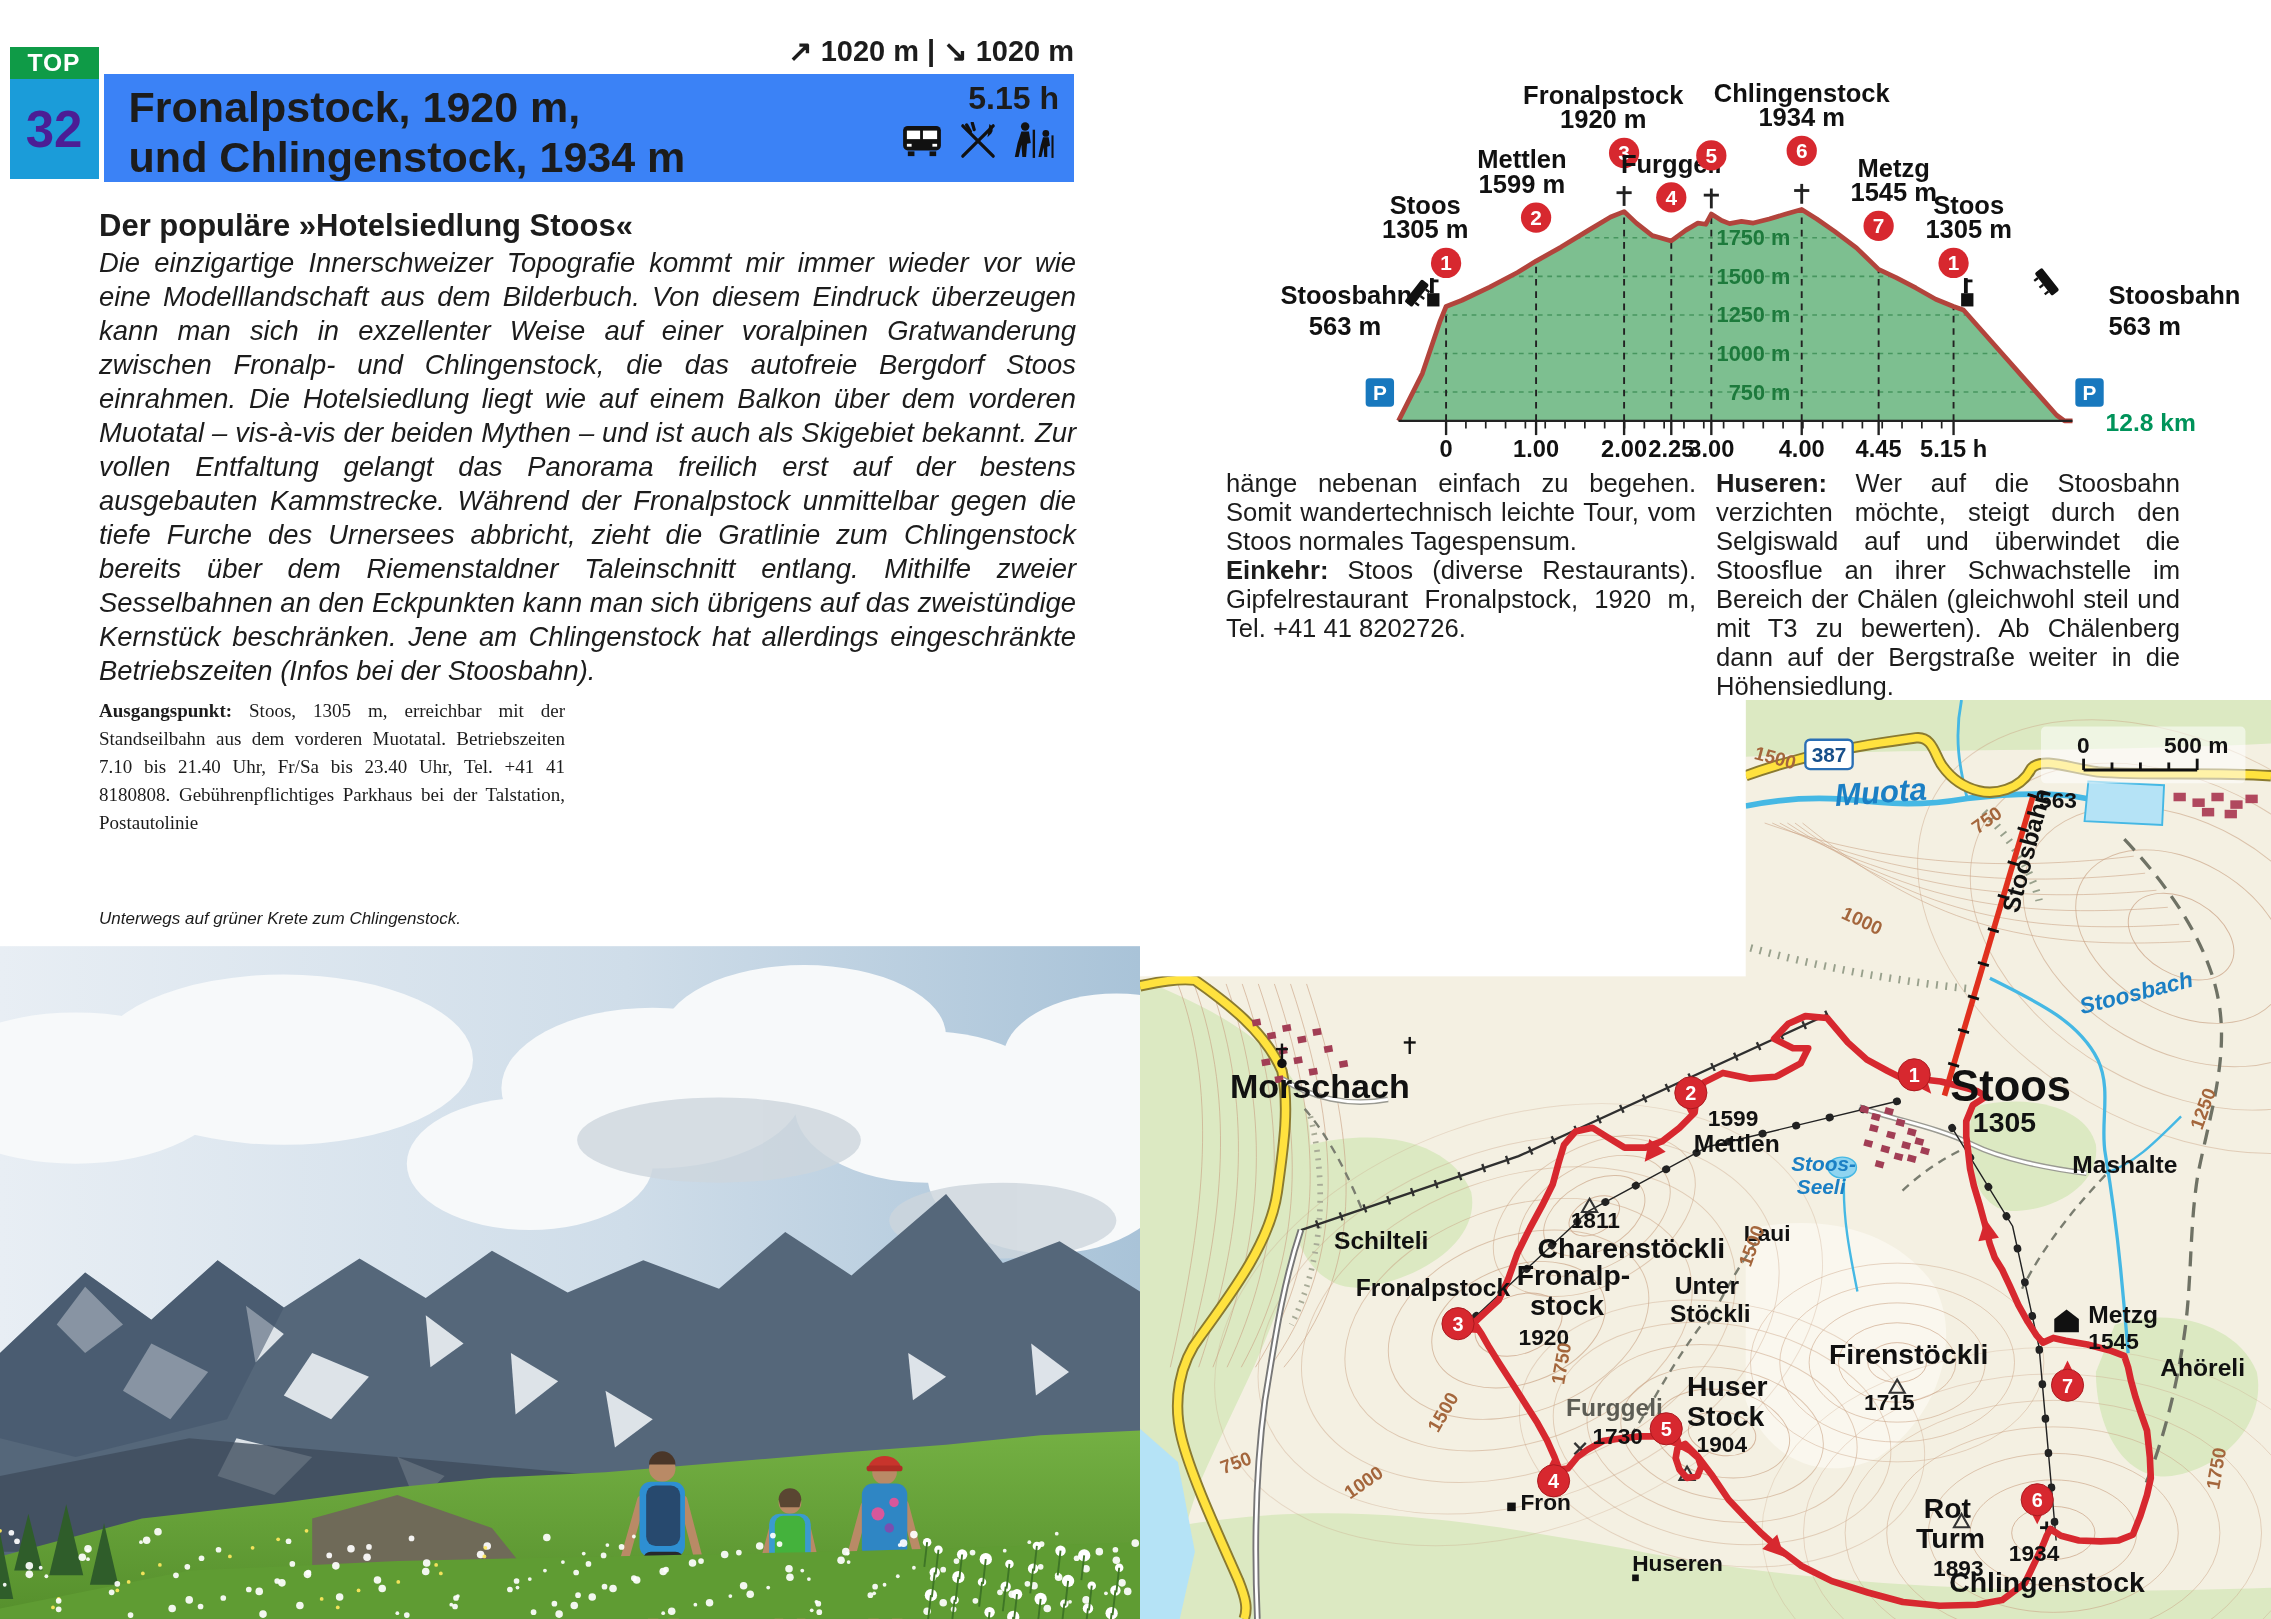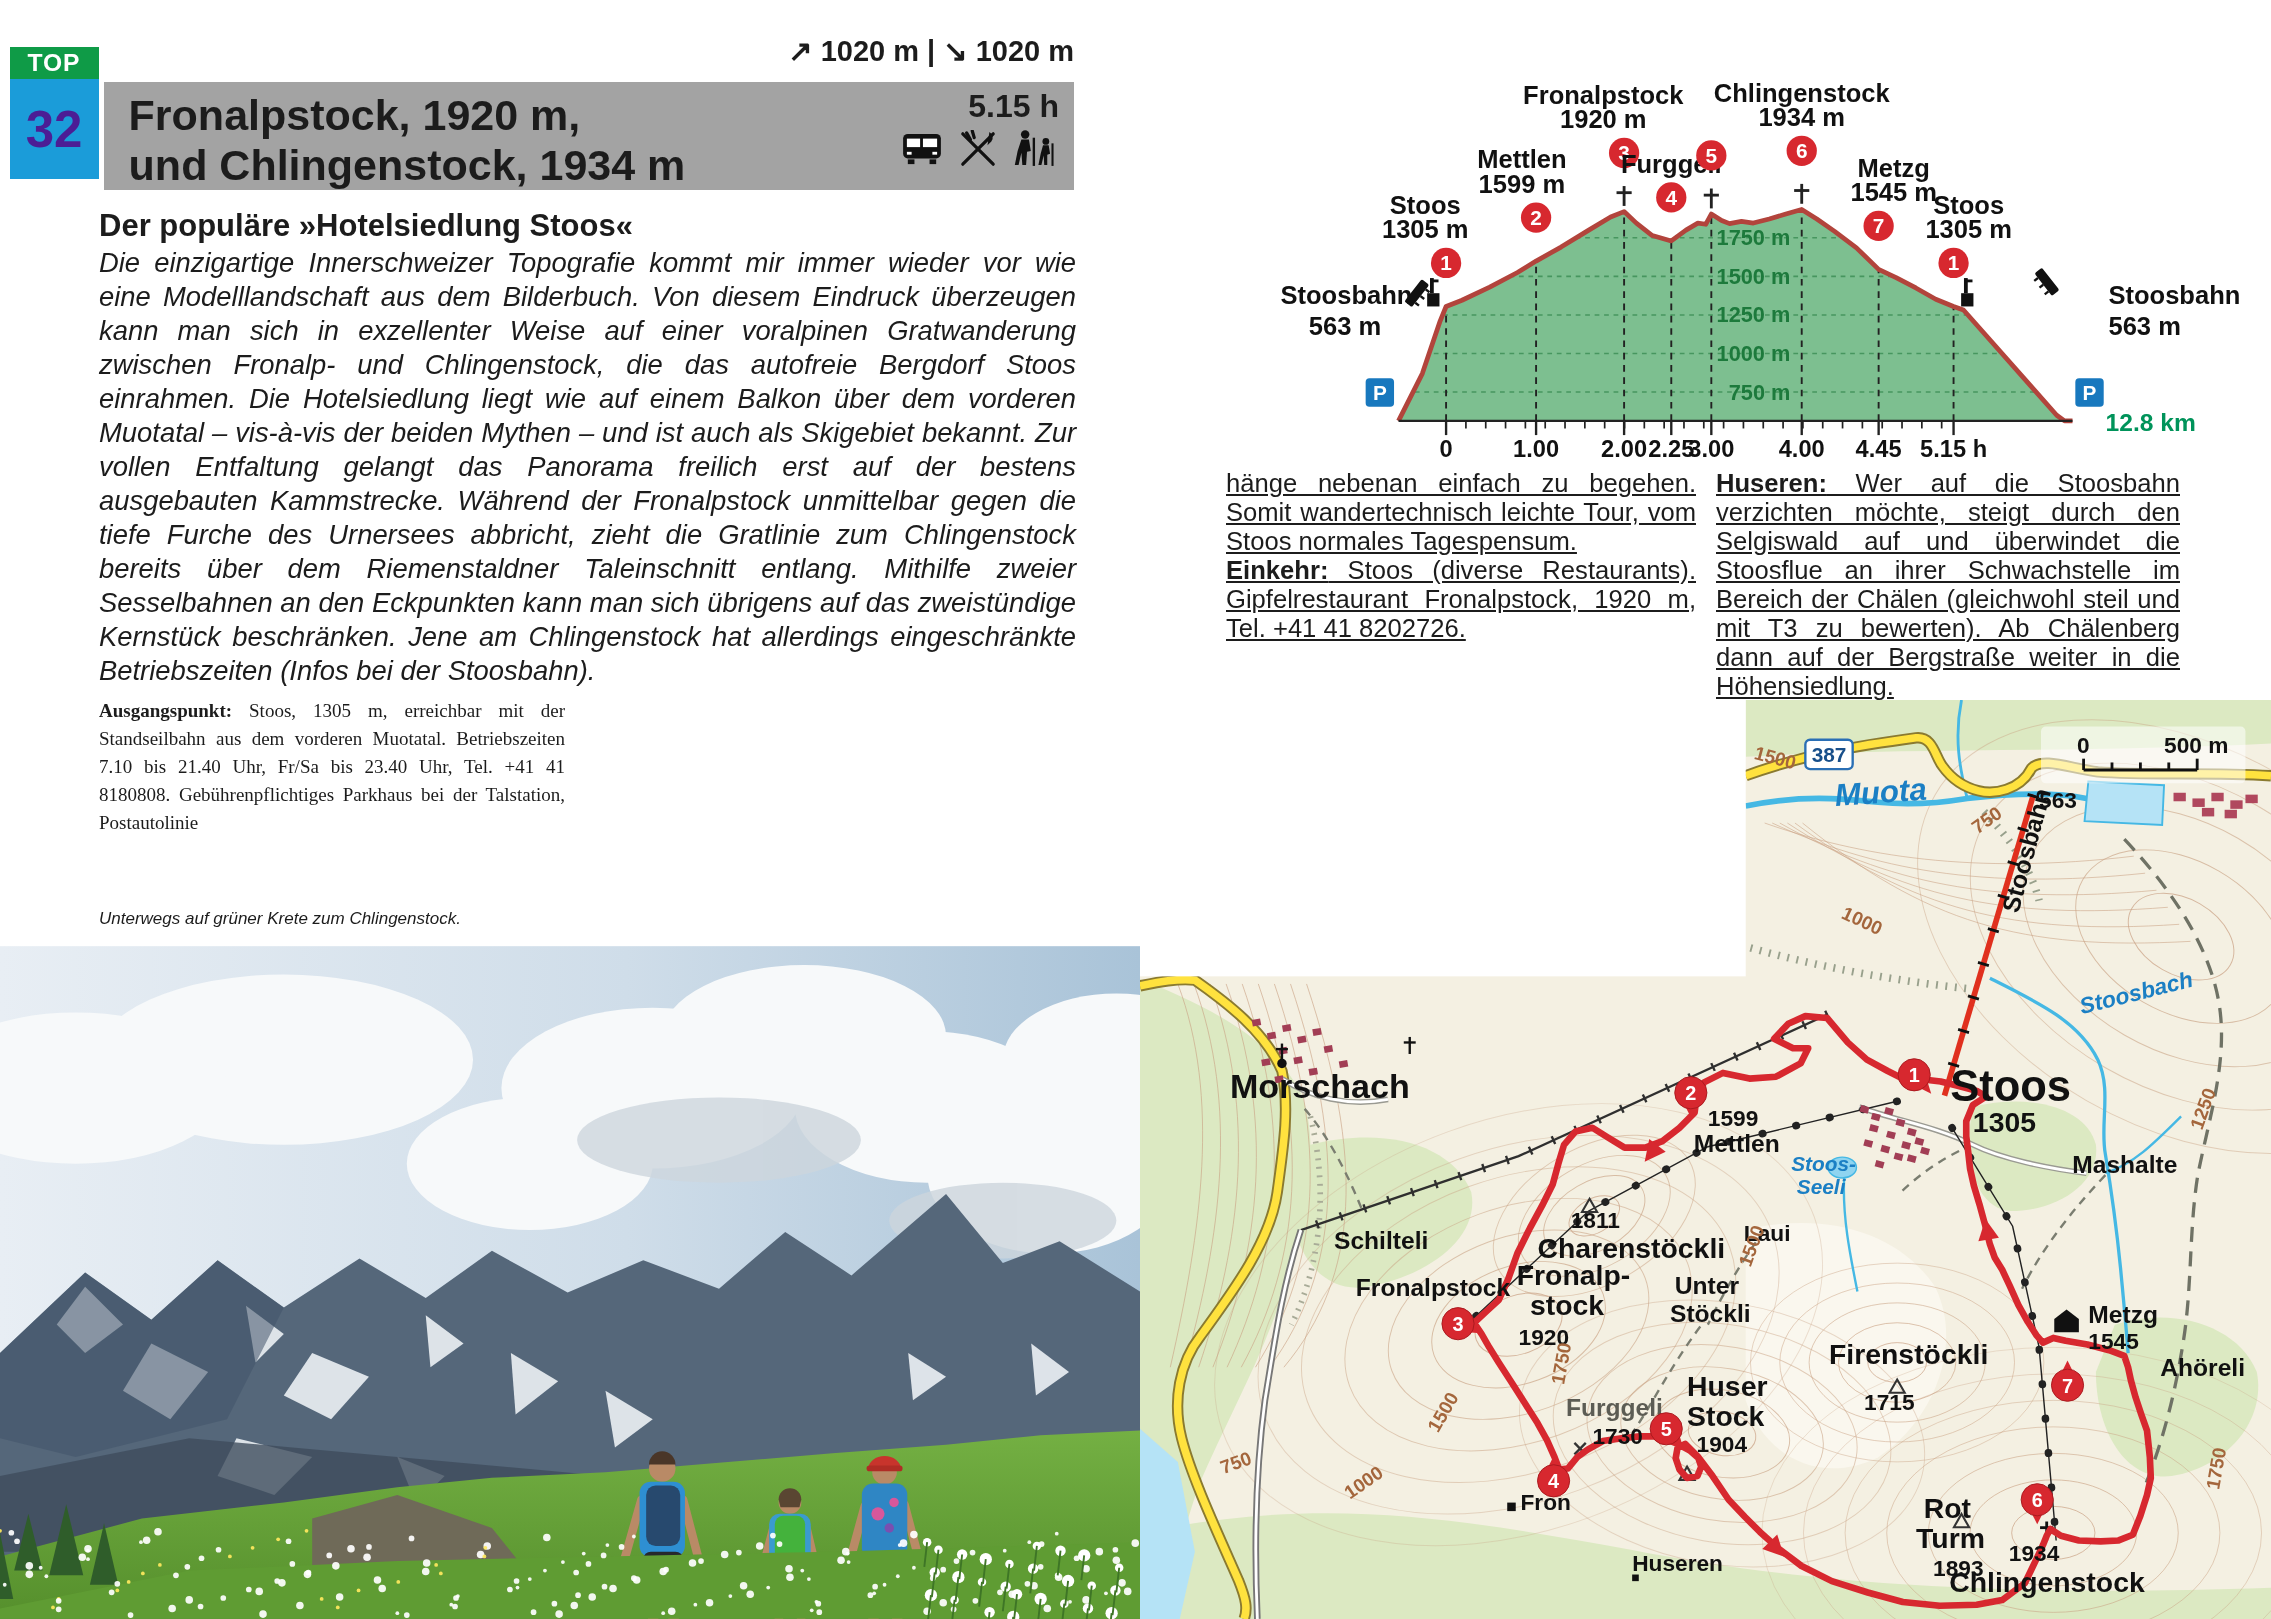--- a/index.html
+++ b/index.html
@@ -5,34 +5,34 @@
   html,body{margin:0;padding:0;background:#888;}
   .page{position:relative;width:2271px;height:1619px;background:#ffffff;
         font-family:"Liberation Sans",sans-serif;color:#1c1c1c;overflow:hidden;}
   .abs{position:absolute;}
   
   .top-badge{left:9.5px;top:47px;width:89px;height:32px;background:#0f9b47;color:#fff;
              font-weight:bold;font-size:24.6px;display:flex;align-items:center;justify-content:center;letter-spacing:0.9px;}
   .num-badge{left:9.5px;top:79px;width:89px;height:100px;background:#1b9cd9;color:#4c1d95;
              font-weight:bold;font-size:51px;display:flex;align-items:center;justify-content:center;}
   .updown{left:568px;top:34px;width:506px;text-align:right;font-size:29px;font-weight:bold;}
-  .title-bar{left:104px;top:82px;width:970px;height:108px;background:#a3a3a3;}
+  .title-bar{left:104px;top:74px;width:970px;height:108px;background:#3b82f6;}
   .title-text{position:absolute;left:24.6px;top:7.6px;font-size:43px;font-weight:bold;line-height:50px;}
   .dur-block{position:absolute;right:15px;top:5.7px;text-align:right;}
   .duration{font-size:32px;font-weight:bold;}
   .hicons{margin-top:5.7px;display:flex;gap:13.2px;justify-content:flex-end;align-items:center;}
   
   .intro-h{left:99px;top:208px;width:977px;font-size:31px;font-weight:bold;}
   .intro-t{left:99px;top:246px;width:977px;font-size:27.4px;line-height:34px;font-style:italic;text-align:justify;}
   .info{font-size:19px;line-height:28px;text-align:justify;font-family:Liberation Serif, serif;}
   .info-l{left:99px;top:697px;width:466px;}
   .info-r{left:589px;top:697px;width:485px;}
   .caption{left:99px;top:909px;width:852px;font-size:17px;font-style:italic;}
   .rcol{font-size:25.6px;line-height:29px;text-align:justify;}
-  .rcol p{margin:0;text-decoration:underline;}
+  .rcol p{margin:0;}
   .rcol-a{left:1226px;top:469px;width:470px;}
   .rcol-b{left:1716px;top:469px;width:464px;}
   .walk{left:1226px;top:704px;width:471px;font-size:27.4px;line-height:35px;text-align:justify;}
   .wbadge{display:inline-flex;width:31px;height:31px;border-radius:50%;background:#d7282f;color:#fff;
           font-weight:bold;font-size:21px;align-items:center;justify-content:center;vertical-align:-6.6px;font-style:normal;}
   
   #profile-svg{left:1254px;top:66px;width:1003px;height:407px;overflow:visible;}
   #map-wrap{left:1140px;top:700px;width:1131px;height:919px;}
   #photo-wrap{left:0px;top:946px;width:1140px;height:673px;}
   svg{font-family:"Liberation Sans",sans-serif;display:block;}

